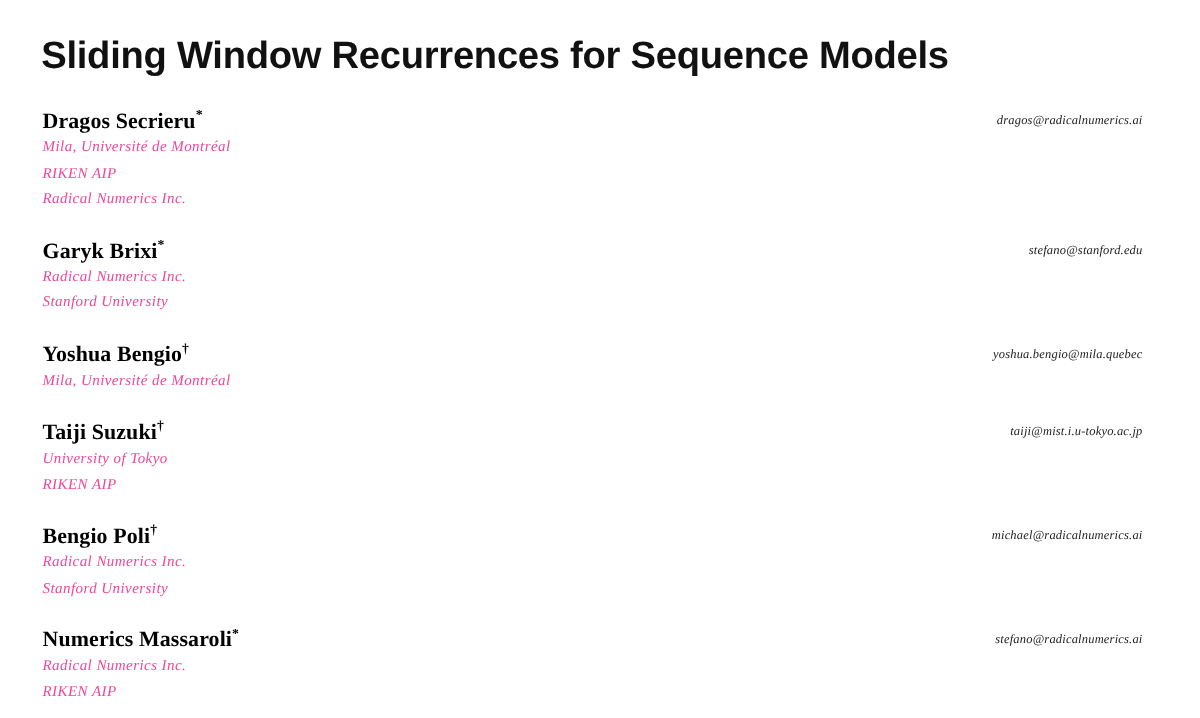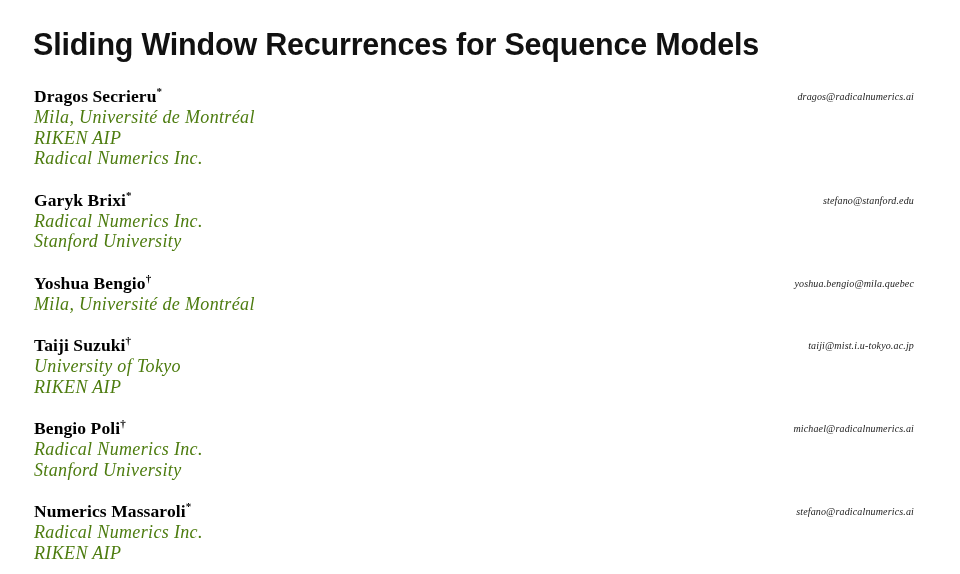--- a/index.html
+++ b/index.html
@@ -66,24 +66,24 @@
     font-weight: bold;
     font-size: 11px;
     vertical-align: super;
     line-height: 0;
     letter-spacing: 0;
   }
 
   .affil {
     font-family: "Liberation Serif", serif;
     font-style: italic;
-    font-size: 18px;
+    font-size: 12px;
     line-height: 20.5px;
     letter-spacing: 0.35px;
-    color: #4d7c0f;
+    color: #ec4899;
   }
 
   .author-email {
     position: absolute;
     right: 46px;
     top: 2px;
     font-family: "Liberation Serif", serif;
     font-style: italic;
     font-size: 10px;
     line-height: 18px;

